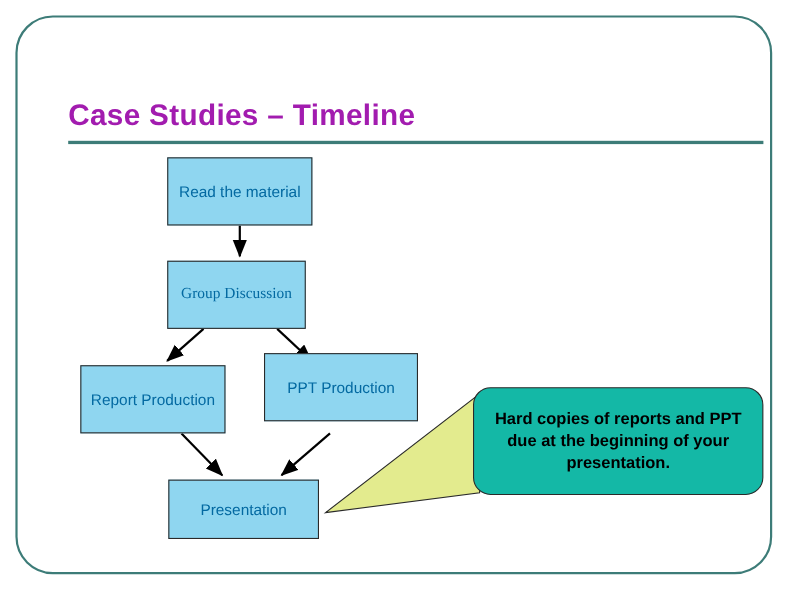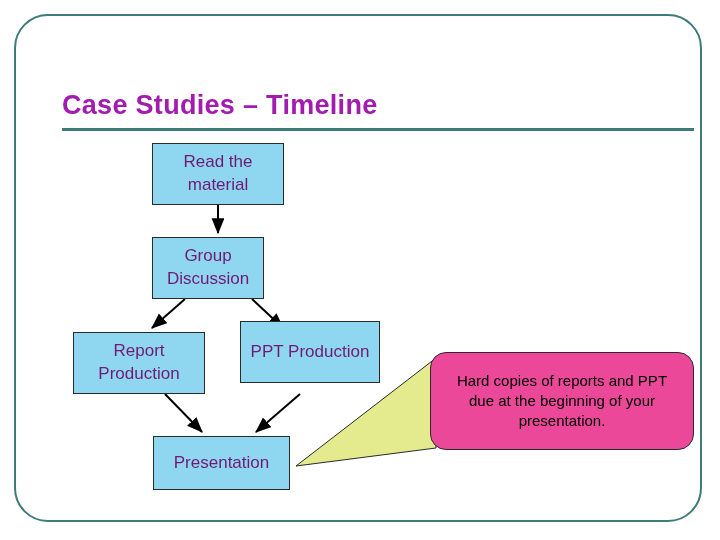--- a/index.html
+++ b/index.html
@@ -44,66 +44,67 @@
     width: 632px;
     height: 3px;
     background: #3d7c78;
   }
 
   .box {
     position: absolute;
     background: #8fd6f0;
     border: 1px solid #2a2a2a;
     box-sizing: border-box;
-    color: #701a75;
-    font-size: 17px;
+    color: #0369a1;
+    font-size: 14px;
     line-height: 1.35;
     text-align: center;
     display: flex;
     align-items: center;
     justify-content: center;
     padding: 2px 4px;
   }
   .box .box-text { display: block; }
 
   #box-read     { left: 152px; top: 143px; width: 132px; height: 62px; }
-  #box-group    { left: 152px; top: 237px; width: 112px; height: 62px; }
+  #box-group    { left: 152px; top: 237px; width: 126px; height: 62px; font-family: Liberation Serif, serif; }
   #box-report   { left: 73px;  top: 332px; width: 132px; height: 62px; }
   #box-ppt      { left: 240px; top: 321px; width: 140px; height: 62px; }
   #box-present  { left: 153px; top: 436px; width: 137px; height: 54px; }
 
   svg#arrows {
     position: absolute;
     left: 0;
     top: 0;
     width: 720px;
     height: 540px;
     overflow: visible;
   }
 
   
   #callout {
     position: absolute;
     left: 430px;
     top: 352px;
     width: 264px;
     height: 98px;
-    background: #ec4899;
+    background: #14b8a6;
     border: 1px solid #2a2a2a;
     border-radius: 16px;
     box-sizing: border-box;
     display: flex;
     align-items: center;
     justify-content: center;
     text-align: center;
     font-size: 15px;
     line-height: 1.35;
     color: #000000;
     padding: 4px 12px;
     z-index: 3;
+    font-weight: bold;
   }
   svg#callout-tail {
     position: absolute;
     left: 0;
     top: 0;
     width: 720px;
     height: 540px;
     overflow: visible;
     z-index: 2;
   }

